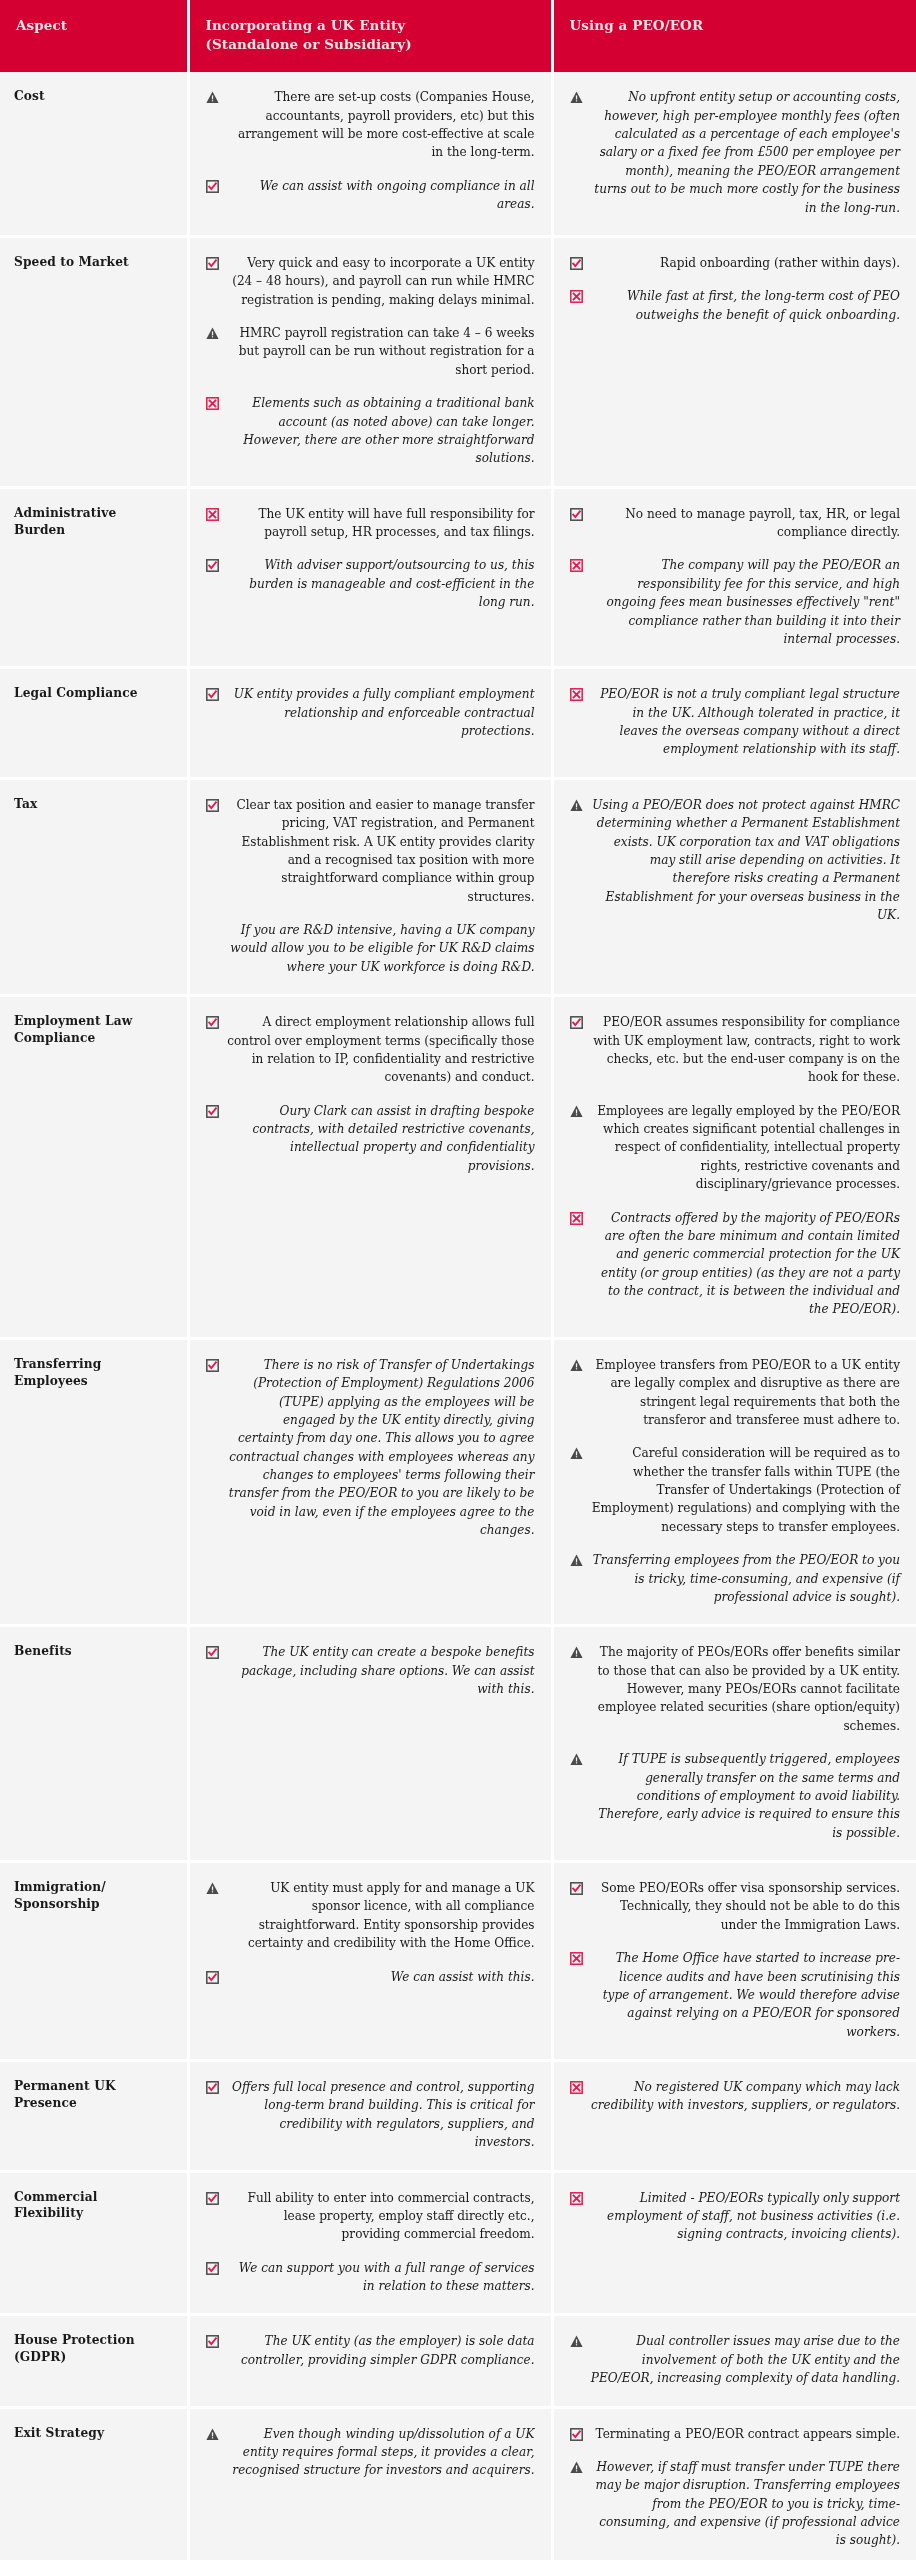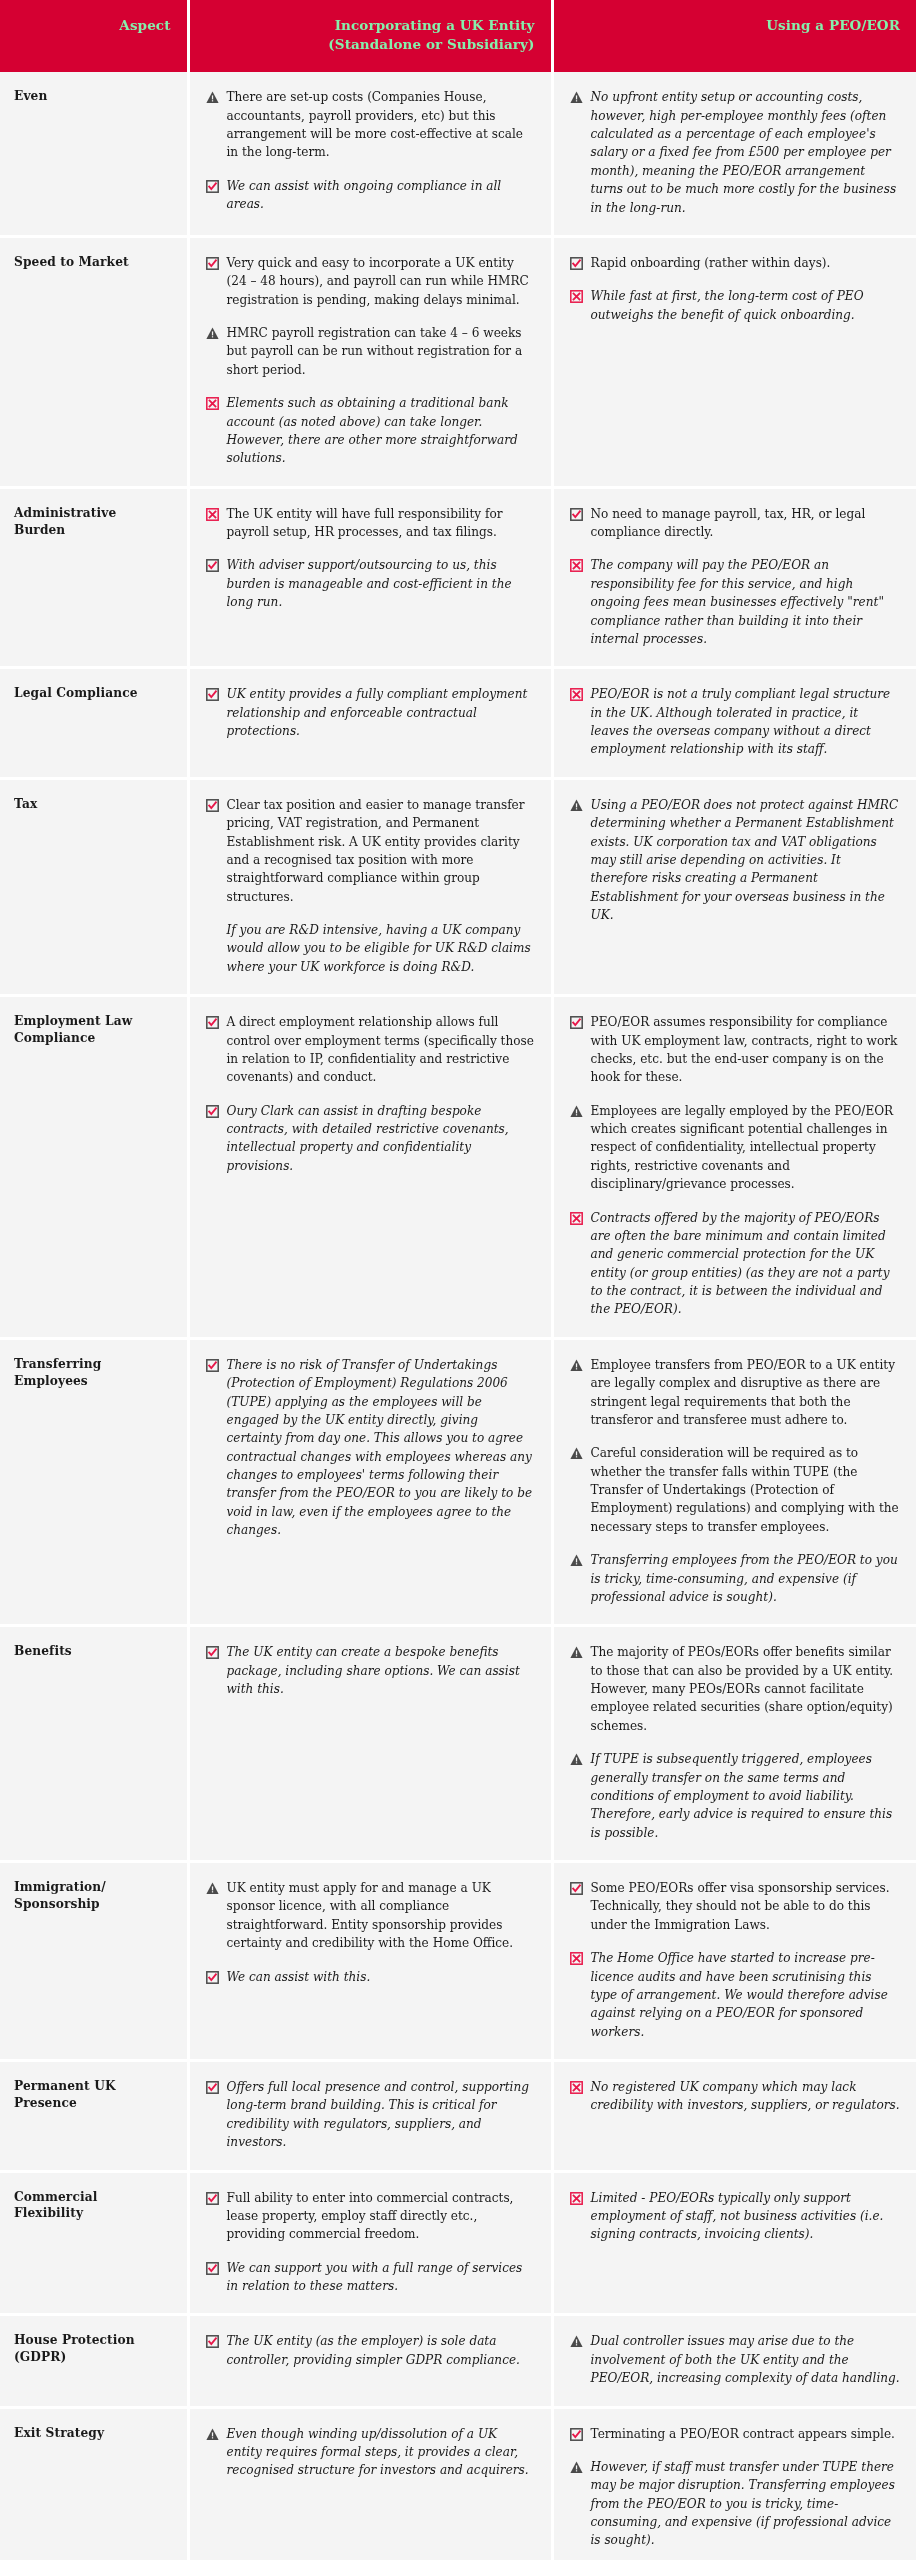--- a/index.html
+++ b/index.html
@@ -17,22 +17,22 @@
     width: 916px;
     border-collapse: collapse;
     table-layout: fixed;
   }
   col.c-aspect { width: 188px; }
   col.c-entity { width: 364px; }
   col.c-peo   { width: 364px; }
 
   thead th {
     background: #d50032;
-    color: #86efac;
-    text-align: right;
+    color: #e5e5e5;
+    text-align: left;
     vertical-align: top;
     font-weight: bold;
     font-size: 13.5px;
     line-height: 1.42;
     padding: 16px 16px 18px 16px;
     border-right: 3px solid #ffffff;
     letter-spacing: .1px;
   }
   thead th:last-child { border-right: none; }
 
@@ -71,21 +71,21 @@
     flex: 0 0 auto;
     width: 13px;
     height: 13px;
     margin-right: 8px;
     margin-top: 3px;
     position: relative;
     display: inline-block;
   }
   .ico svg { display: block; }
 
-  .ptext { flex: 1 1 auto; }
+  .ptext { flex: 1 1 auto; text-align: right; }
 
   
   ul.points li.plain .ico { visibility: hidden; }
 </style>
 </head>
 <body>
 
 <table class="comparison">
   <colgroup>
     <col class="c-aspect">
@@ -101,21 +101,21 @@
           <div>Incorporating a UK Entity</div>
           <div>(Standalone or Subsidiary)</div>
         </th>
       <th>
           <div>Using a PEO/EOR</div>
         </th>
     </tr>
   </thead>
   <tbody>
       <tr>
-        <td class="aspect">Even</td>
+        <td class="aspect">Cost</td>
         <td>
           <ul class="points">
             <li>
               <span class="ico">
                 <svg width="13" height="13" viewBox="0 0 13 13">
                   <path d="M6.5 0.6 L12.6 12.0 L0.4 12.0 Z" fill="#4a4a4a"></path>
                   <rect x="5.9" y="4.4" width="1.25" height="4.0" fill="#f4f4f4"></rect>
                   <rect x="5.9" y="9.2" width="1.25" height="1.25" fill="#f4f4f4"></rect>
                 </svg>
               </span>

